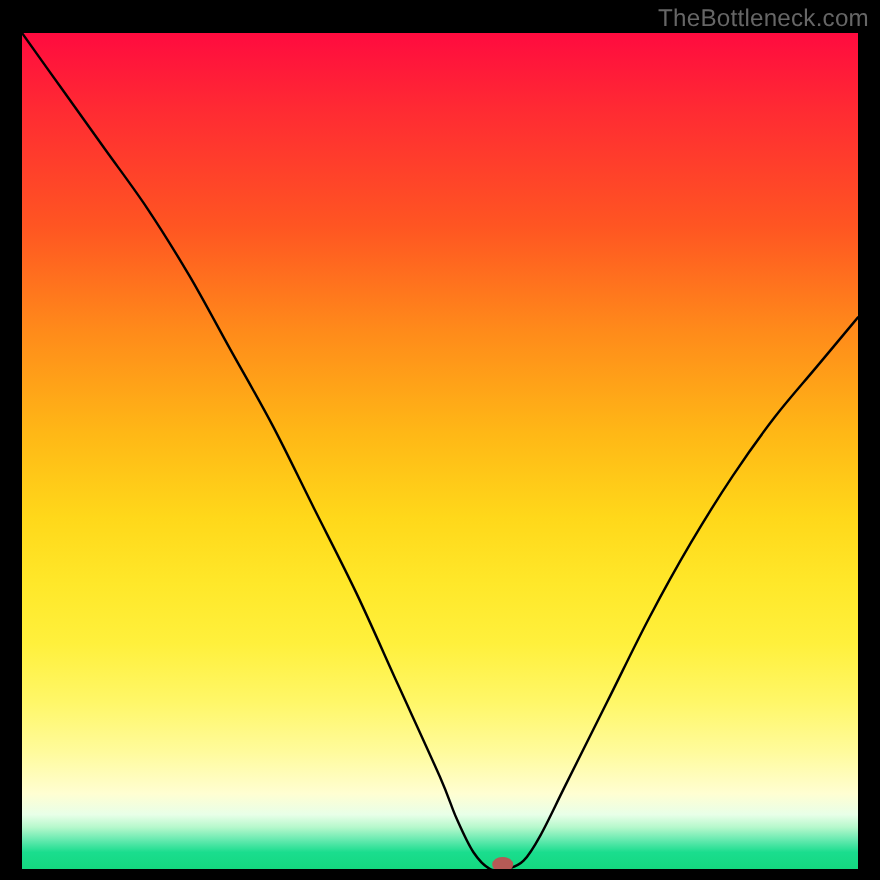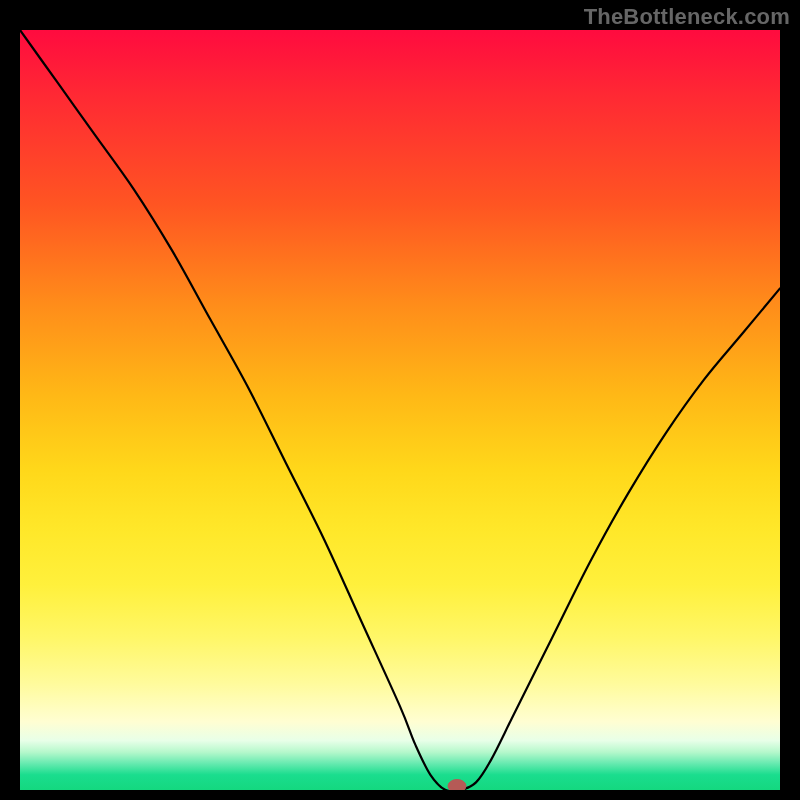--- a/index.html
+++ b/index.html
@@ -16,21 +16,21 @@
     width: 800px;
     height: 800px;
     background: #000;
   }
   .watermark {
     position: absolute;
     top: 4px;
     right: 10px;
     color: #666;
     font-size: 22px;
-    font-weight: 700;
+    font-weight: 400;
     letter-spacing: 0.2px;
     z-index: 10;
   }
   .plot-area {
     position: absolute;
     left: 20px;
     top: 30px;
     width: 760px;
     height: 760px;
     background: linear-gradient(to bottom,

